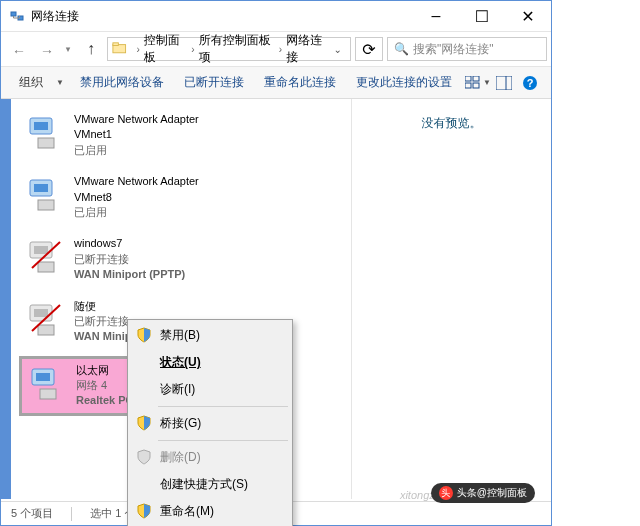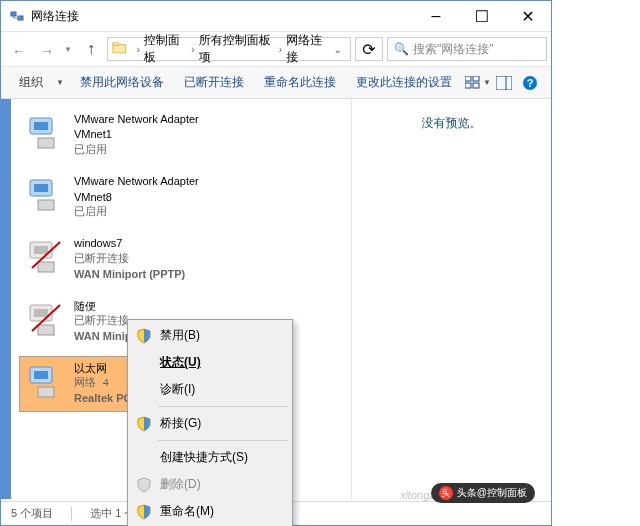--- a/index.html
+++ b/index.html
@@ -30,29 +30,29 @@
 .tb-spacer { flex: 1; }
 .tb-iconbtn { width: 26px; height: 24px; display: flex; align-items: center; justify-content: center; color: #1a4a8a; }
 .tb-help { color: #0078d7; font-weight: bold; font-size: 14px; }
 
 .content { display: flex; height: 400px; }
 .leftstrip { width: 10px; background: #5a8fd6; }
 .main { flex: 1; padding: 8px; overflow-y: auto; }
 .side { width: 200px; border-left: 1px solid #e5e5e5; padding: 16px; font-size: 12px; color: #0c4a6e; text-align: center; }
 
 .conn-item { display: flex; align-items: flex-start; padding: 4px 6px; margin-bottom: 6px; border: 1px solid transparent; width: 200px; }
-.conn-item.selected { background: #fdba74; border: 1px solid #a3a3a3; }
+.conn-item.selected { background: #f9a8d4; border: 3px solid #a3a3a3; }
 .conn-icon { width: 40px; height: 40px; margin-right: 8px; flex-shrink: 0; }
 .conn-text { font-size: 11px; line-height: 1.4; }
 .conn-name { color: #000; }
-.conn-status { color: #666; font-family: Liberation Mono, monospace; }
+.conn-status { color: #666; }
 .conn-device { color: #666; font-weight: bold; }
 
 .context-menu { position: absolute; left: 126px; top: 318px; width: 166px; background: #f0f0f0; border: 1px solid #a0a0a0; box-shadow: 3px 3px 6px rgba(0,0,0,0.25); font-size: 12px; padding: 2px; z-index: 100; }
-.cm-item { padding: 5px 8px 5px 30px; position: relative; display: flex; align-items: flex-end; }
+.cm-item { padding: 5px 8px 5px 30px; position: relative; display: flex; align-items: flex-start; }
 .cm-item.bold { font-weight: bold; text-decoration: underline; }
 .cm-item.disabled { color: #888; }
 .cm-sep { height: 1px; background: #d0d0d0; margin: 3px 2px 3px 28px; }
 .cm-shield { position: absolute; left: 6px; width: 16px; height: 16px; }
 
 .statusbar { position: absolute; bottom: 0; left: 0; right: 0; height: 24px; border-top: 1px solid #dcdcdc; display: flex; align-items: center; padding: 0 10px; font-size: 11px; color: #555; gap: 18px; background: #fff; }
 .sb-sep { width: 1px; height: 14px; background: #ccc; }
 
 .watermark { position: absolute; right: 60px; bottom: 24px; font-size: 11px; color: rgba(0,0,0,0.25); font-style: italic; pointer-events: none; }
 .wm-badge { position: absolute; right: 16px; bottom: 22px; background: #333; color: #fff; font-size: 10px; padding: 3px 8px; border-radius: 10px; display: flex; align-items: center; gap: 4px; }
@@ -244,31 +244,31 @@
     <div class="cm-item">
       <span class="cm-shield">
           <svg viewBox="0 0 16 16">
             <path d="M8 1 L14 3 V8 C14 12 8 15 8 15 C8 15 2 12 2 8 V3 Z" fill="#ffd24a" stroke="#c99a00"></path>
             <path d="M8 1 L14 3 V8 C14 12 8 15 8 15 Z" fill="#4a90d9"></path>
           </svg>
         </span>
       <span>桥接(G)</span>
     </div>
     <div class="cm-sep"></div>
+    <div class="cm-item disabled">
+      <span class="cm-shield">
+          <svg viewBox="0 0 16 16">
+            <path d="M8 1 L14 3 V8 C14 12 8 15 8 15 C8 15 2 12 2 8 V3 Z" fill="#ddd" stroke="#aaa"></path>
+          </svg>
+        </span>
+      <span>删除(D)</span>
+    </div>
     <div class="cm-item">
         <span>创建快捷方式(S)</span>
       </div>
-    <div class="cm-item disabled">
-      <span class="cm-shield">
-          <svg viewBox="0 0 16 16">
-            <path d="M8 1 L14 3 V8 C14 12 8 15 8 15 C8 15 2 12 2 8 V3 Z" fill="#ddd" stroke="#aaa"></path>
-          </svg>
-        </span>
-      <span>删除(D)</span>
-    </div>
     <div class="cm-item">
       <span class="cm-shield">
           <svg viewBox="0 0 16 16">
             <path d="M8 1 L14 3 V8 C14 12 8 15 8 15 C8 15 2 12 2 8 V3 Z" fill="#ffd24a" stroke="#c99a00"></path>
             <path d="M8 1 L14 3 V8 C14 12 8 15 8 15 Z" fill="#4a90d9"></path>
           </svg>
         </span>
       <span>重命名(M)</span>
     </div>
 

